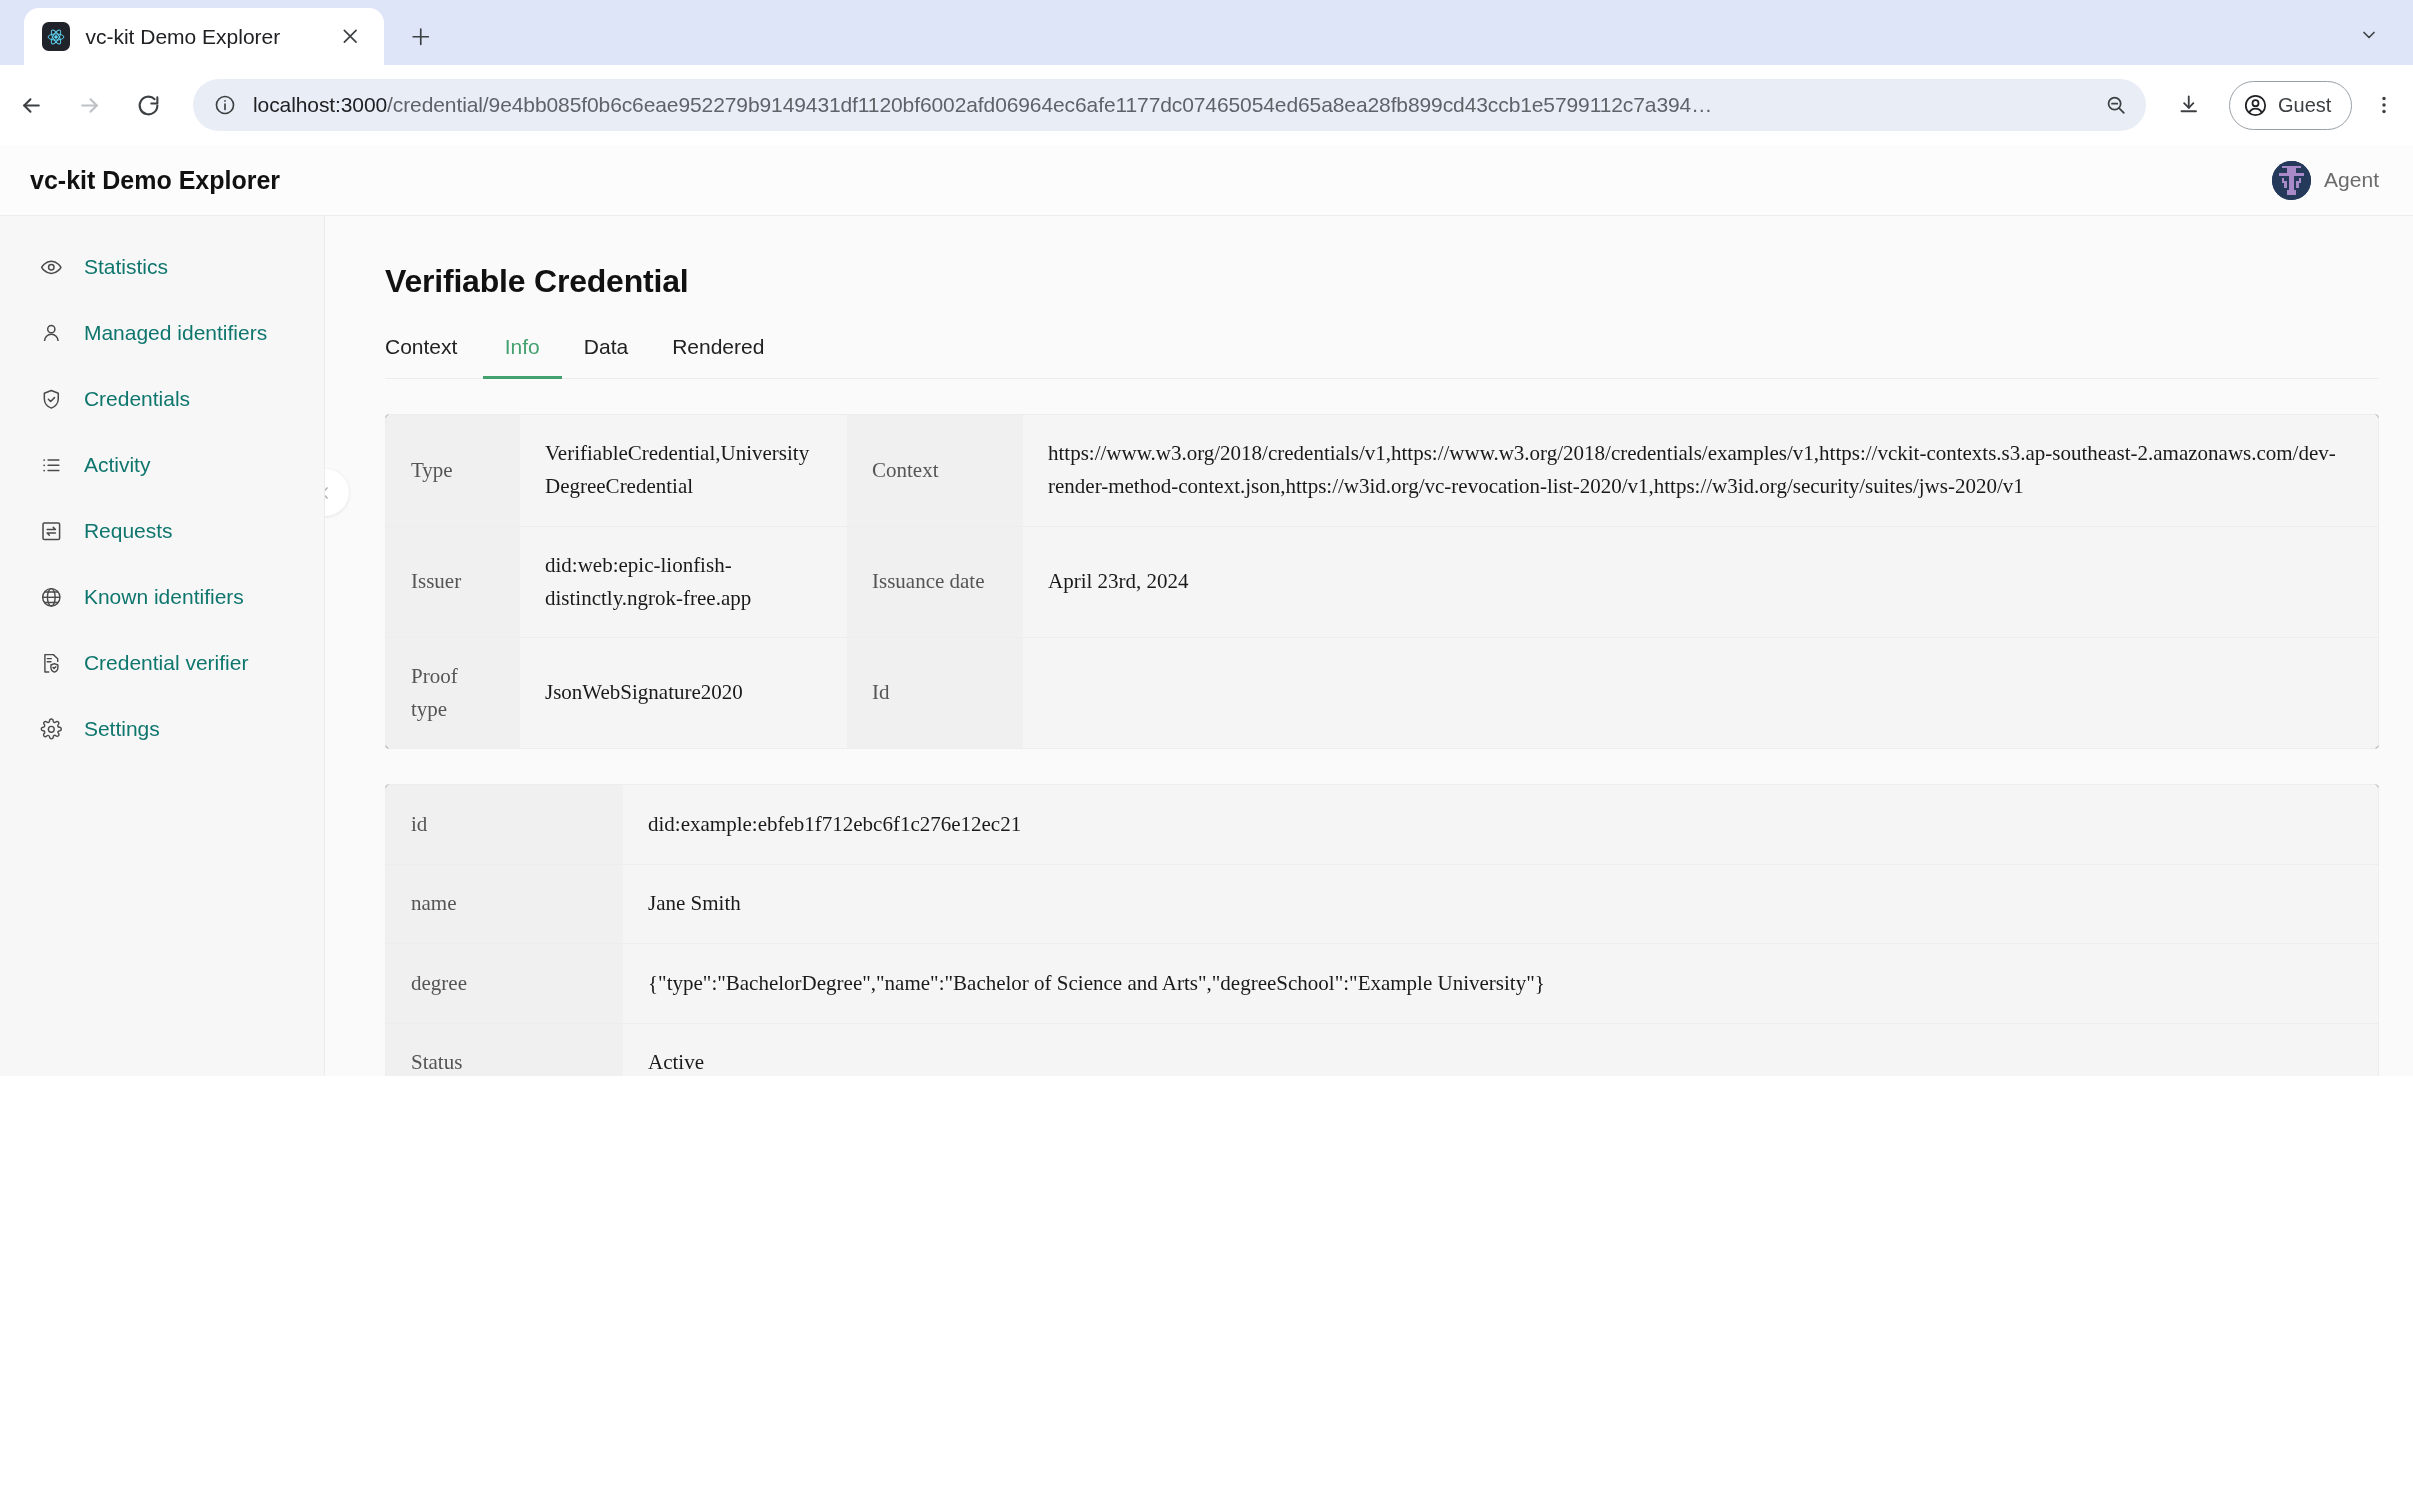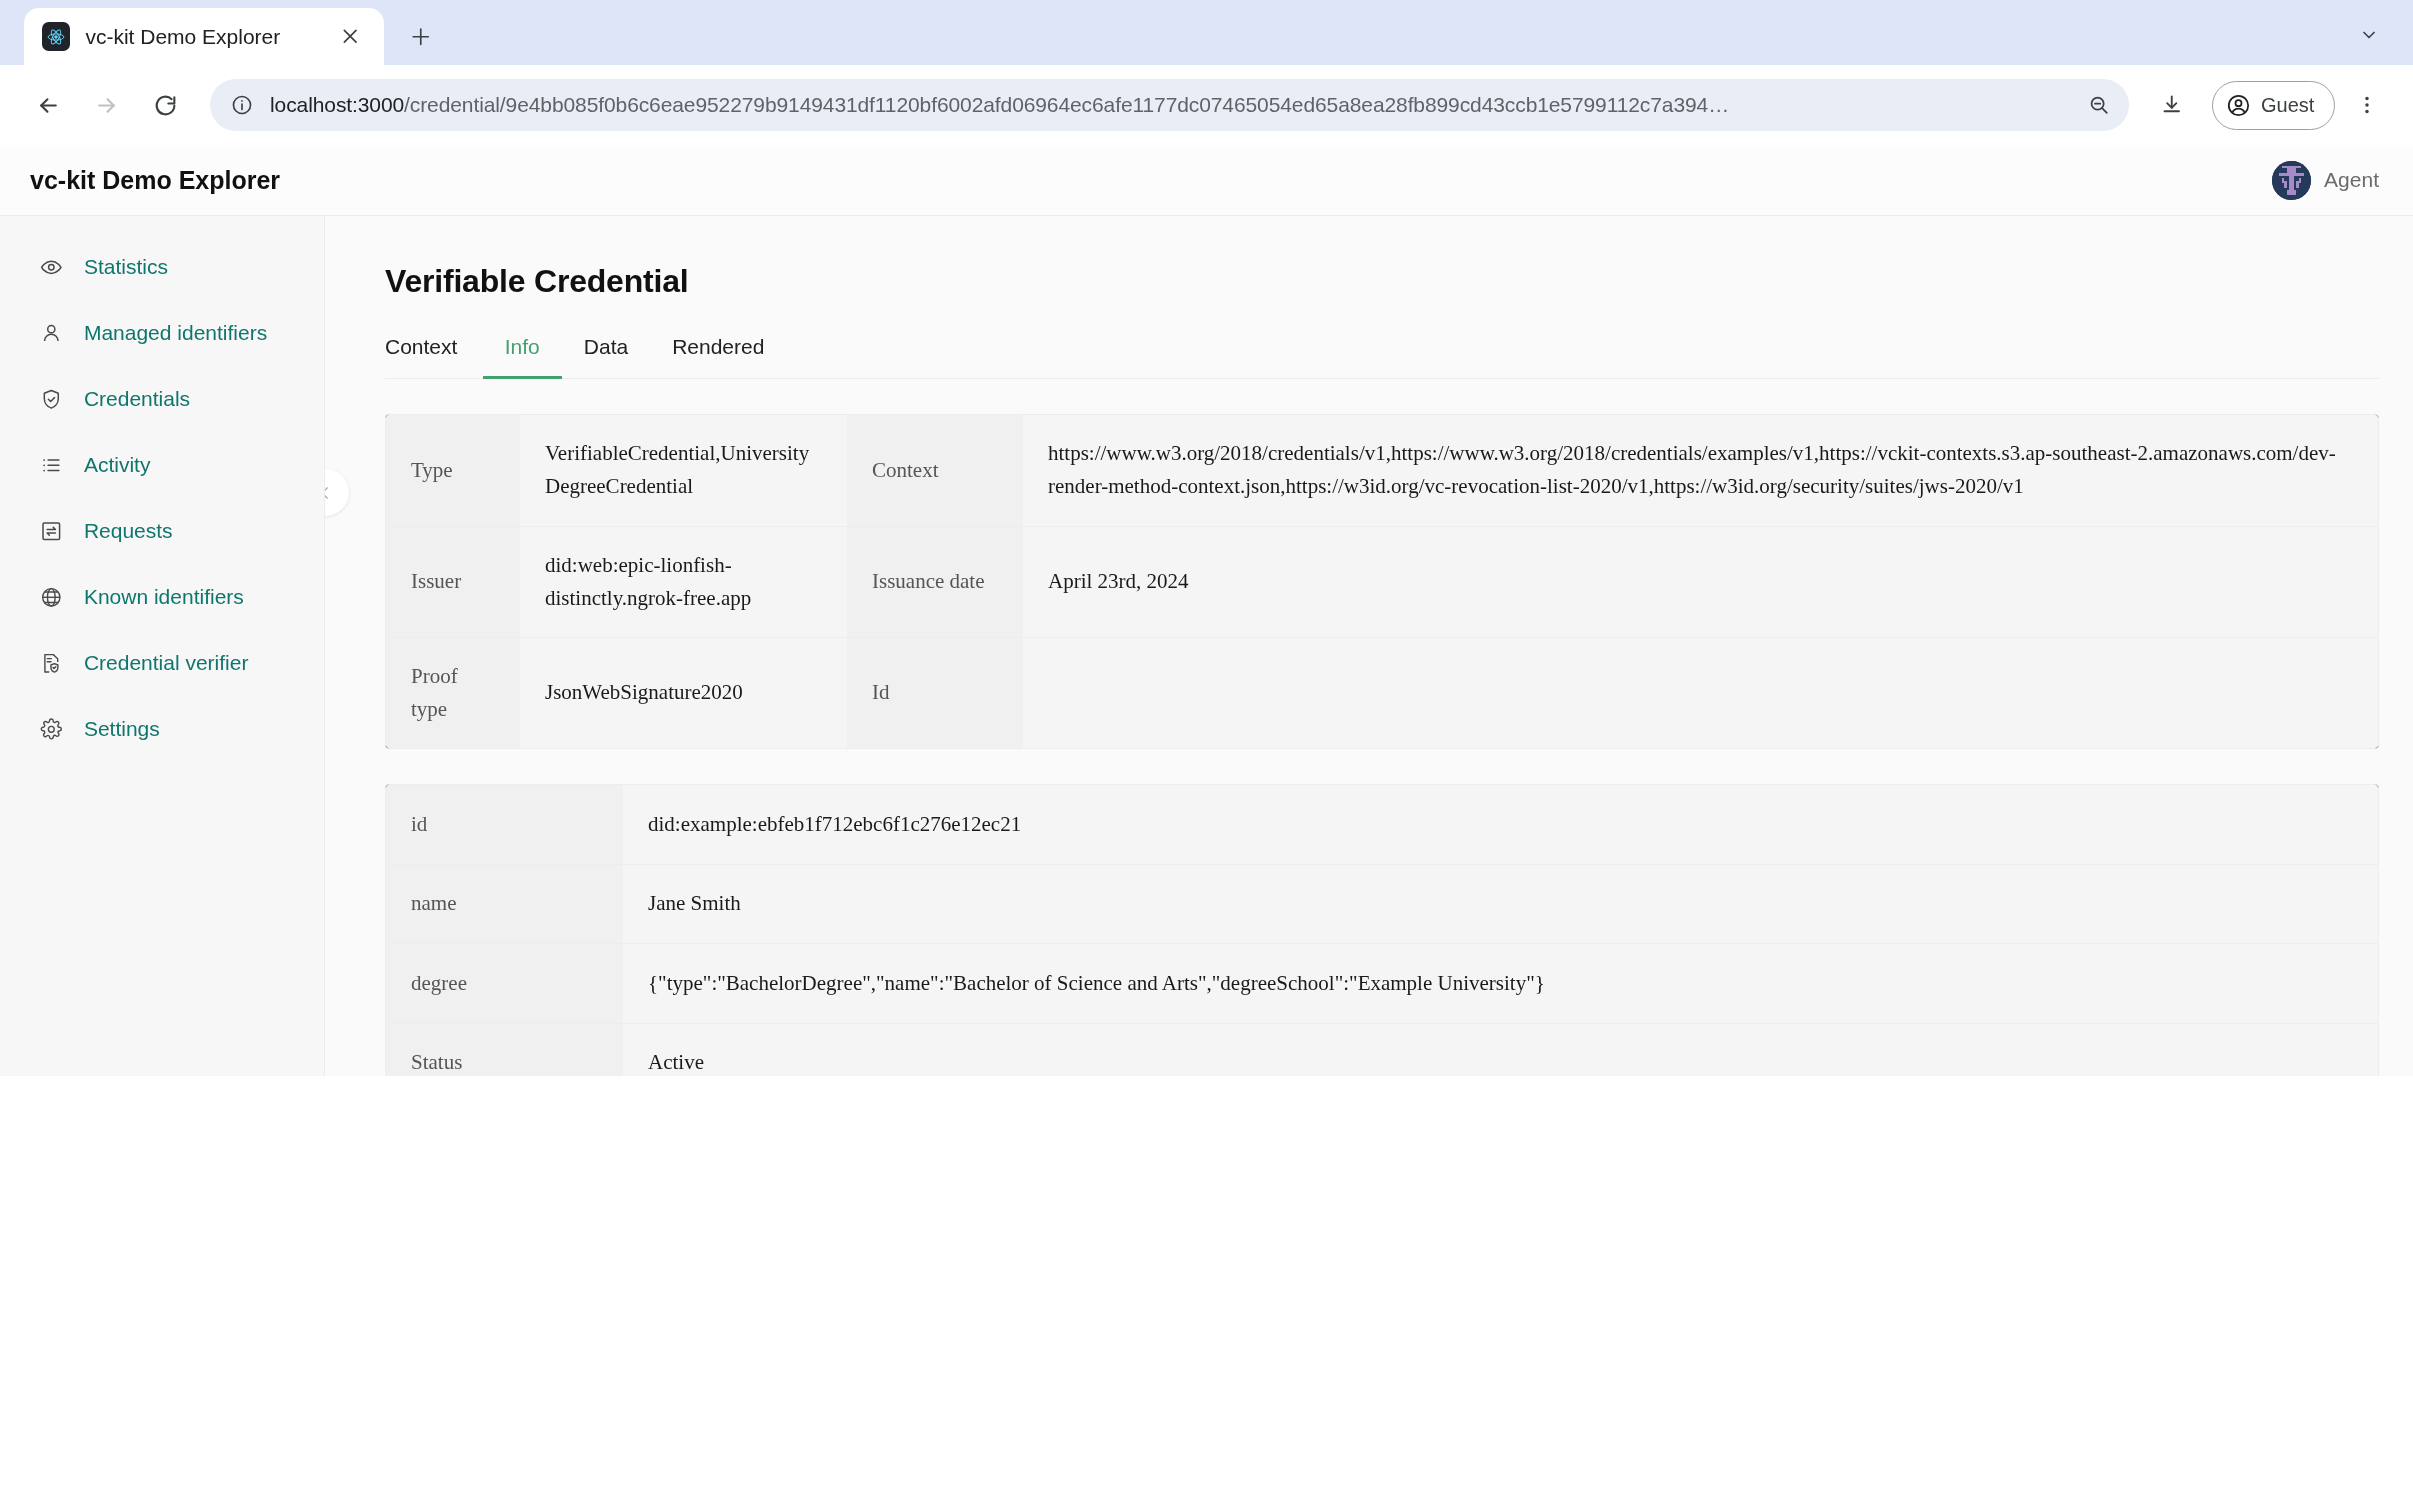--- a/index.html
+++ b/index.html
@@ -71,21 +71,21 @@
     display: flex; align-items: center; justify-content: center;
     color: #3c4043;
     cursor: pointer;
   }
 
   .toolbar {
     height: 80px;
     background: #ffffff;
     display: flex;
     align-items: center;
-    padding: 0 22px;
+    padding: 0 5px;
     gap: 6.7px;
     flex: none;
   }
   .nav-btn {
     width: 52px; height: 52px;
     display: flex; align-items: center; justify-content: center;
     border-radius: 50%;
     color: #3c4043;
     cursor: pointer;
     flex: none;

